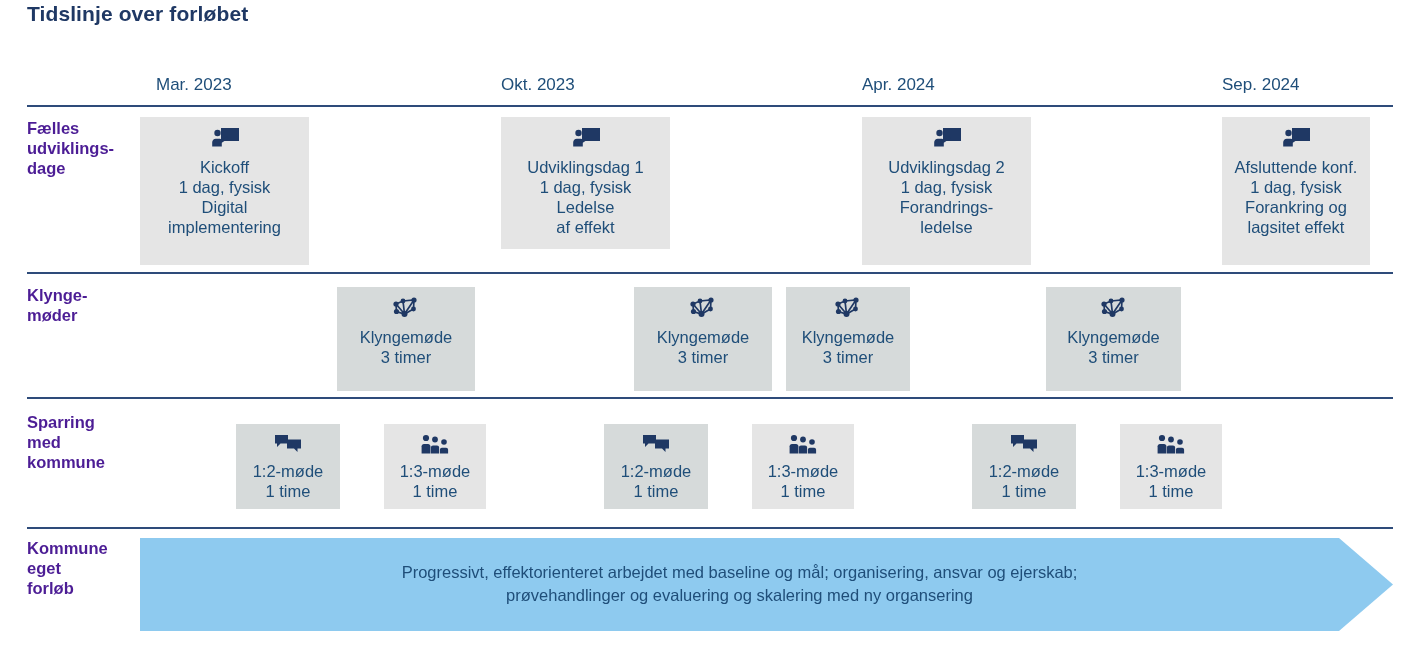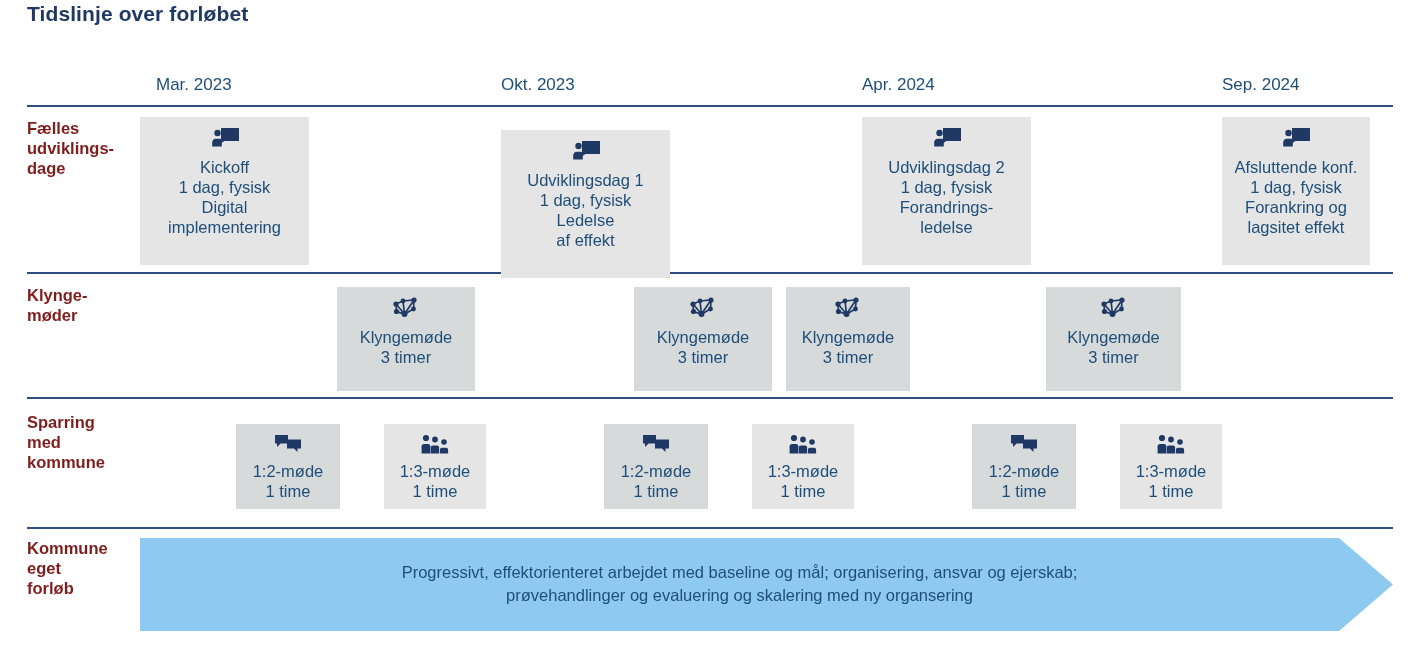--- a/index.html
+++ b/index.html
@@ -45,21 +45,21 @@
     height: 2px;
     background: #2e4b7a;
   }
 
   
   .row-label {
     position: absolute;
     left: 27px;
     font-size: 16.5px;
     font-weight: bold;
-    color: #7f1d1d;
+    color: #4c1d95;
     line-height: 1.22;
     width: 115px;
   }
 
   
   .card {
     position: absolute;
     display: flex;
     flex-direction: column;
     align-items: center;
@@ -142,21 +142,21 @@
         <circle cx="7.5" cy="6" r="3.2" fill="#1f3864"></circle>
         <path d="M2.2 19.5v-4.2c0-2.1 1.6-3.6 3.6-3.6h3.4c1.1 0 2.1.5 2.7 1.3l5.5-3.6 1.2 1.8-6.8 4.6v3.7z" fill="#1f3864"></path>
       </svg>
     </span>
     <span class="lines" style="white-space: pre-line;">Kickoff
 1 dag, fysisk
 Digital
 implementering</span>
   </div>
 
-  <div class="card blue" style="left:501px; top:117px; width:169px; height:148px;margin-top:13px;">
+  <div class="card blue" style="left:501px; top:117px; width:169px; height:132px;">
     <span class="icon">
       <svg width="30" height="24" viewBox="0 0 30 24" aria-hidden="true">
         <rect x="11" y="1" width="18" height="13" fill="#1f3864"></rect>
         <circle cx="7.5" cy="6" r="3.2" fill="#1f3864"></circle>
         <path d="M2.2 19.5v-4.2c0-2.1 1.6-3.6 3.6-3.6h3.4c1.1 0 2.1.5 2.7 1.3l5.5-3.6 1.2 1.8-6.8 4.6v3.7z" fill="#1f3864"></path>
       </svg>
     </span>
     <span class="lines" style="white-space: pre-line;">Udviklingsdag 1
 1 dag, fysisk
 Ledelse

